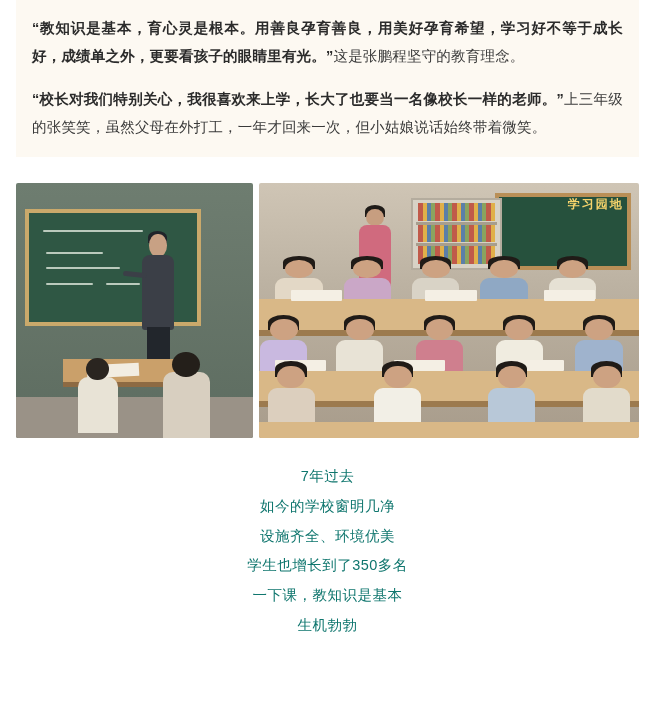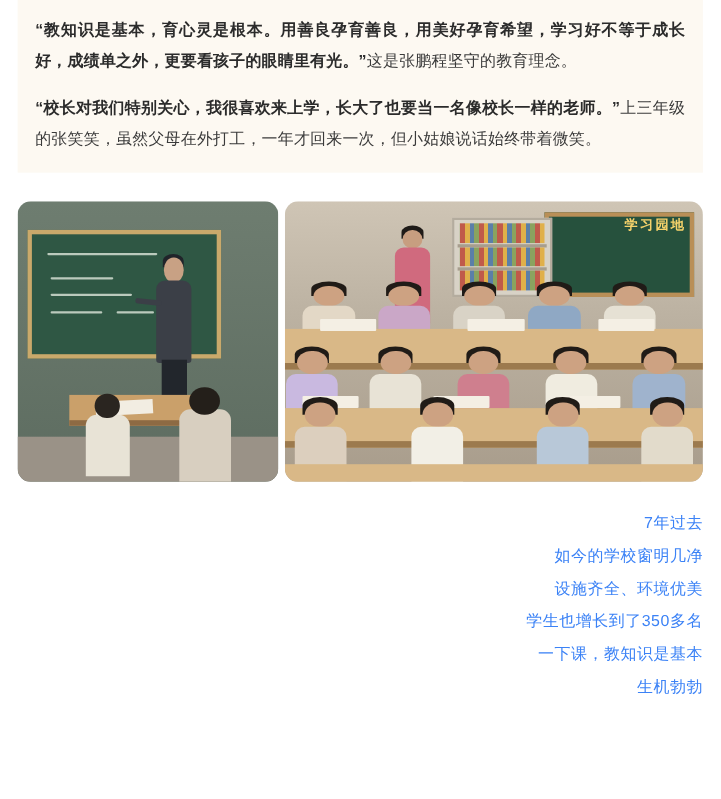--- a/index.html
+++ b/index.html
@@ -49,21 +49,21 @@
   
   .photo-wrap {
     margin: 26px 16px 0 16px;
     display: flex;
     gap: 6px;
     height: 255px;
   }
   .photo {
     position: relative;
     overflow: hidden;
-    border-radius: 12px;
+    border-radius: 2px;
   }
   .photo.left  { width: 237px; }
   .photo.right { flex: 1; }
 
   
   .p-left {
     width: 100%;
     height: 100%;
     background:
       linear-gradient(#6e7d70, #5d6c60);
@@ -226,23 +226,22 @@
   }
 
   
   .poem {
     margin: 24px 16px 0 16px;
     text-align: center;
   }
   .poem-line {
     font-size: 14.5px;
     line-height: 2.05;
-    color: #3b82f6;
+    color: #0f766e;
     letter-spacing: 0.5px;
-    text-align: right;
   }
 </style>
 </head>
 <body>
 
 <div class="page">
 
   <div class="quote-card">
 
     <p class="para">

